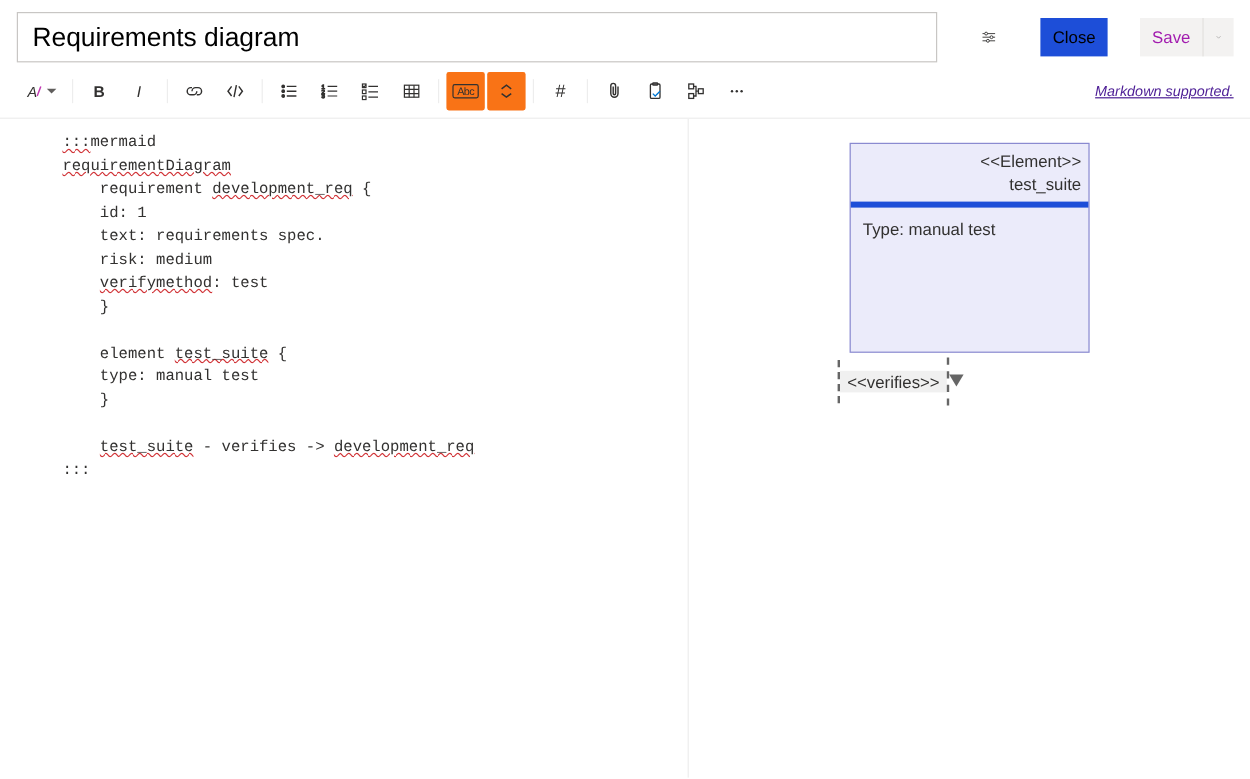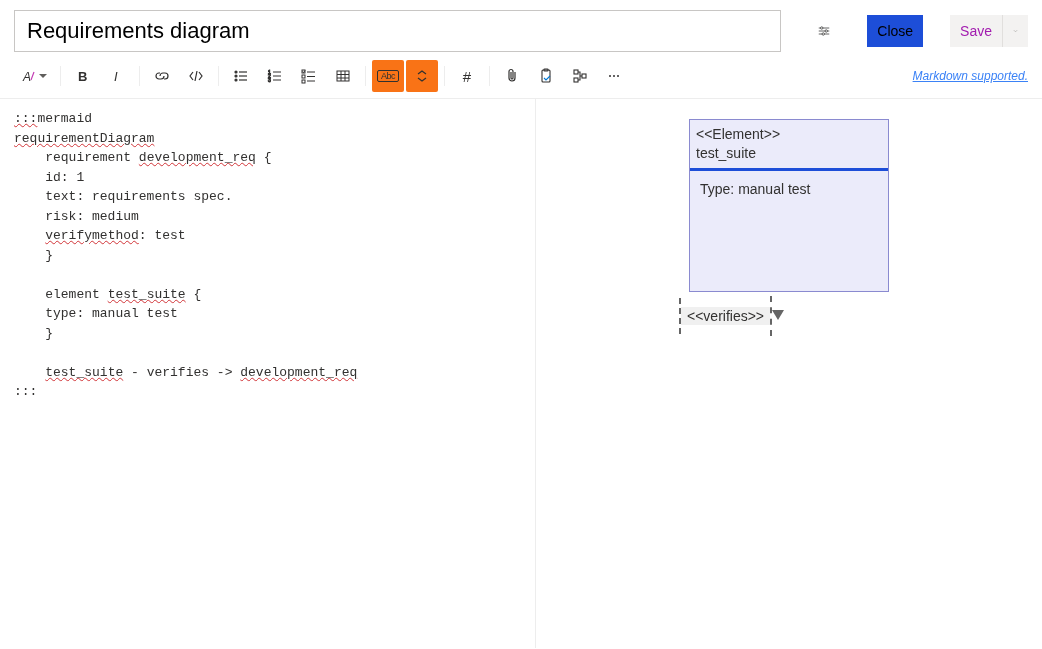--- a/index.html
+++ b/index.html
@@ -85,29 +85,30 @@
   .tbtn.split { width: 40px; }
   .sep {
     width: 1px; height: 20px;
     background: #ededed;
     margin: 0 4px;
   }
   .md-sup {
     position: absolute;
     right: 14px;
     font-size: 12px;
-    color: #3b82f6;
+    color: #4c1d95;
     font-style: italic;
     text-decoration: underline;
     cursor: pointer;
   }
 
   .main {
     display: flex;
     height: calc(649px - 100px);
+    margin-left: 38px;
   }
   .editor {
     width: 536px;
     padding: 10px 14px;
     font-family: Consolas, "Courier New", monospace;
     font-size: 13px;
     line-height: 1.5;
     border-right: 1px solid #ededed;
     white-space: pre;
   }
@@ -124,23 +125,23 @@
     top: 20px;
     width: 220px;
   }
   .node {
     border: 1px solid #8a8ad0;
     background: #ebebfa;
     width: 200px;
     margin: 0 auto;
   }
   .node-hdr {
-    text-align: left;
+    text-align: right;
     padding: 5px 6px;
-    border-bottom: 3px solid #1d4ed8;
+    border-bottom: 5px solid #1d4ed8;
     font-size: 14px;
     line-height: 1.35;
   }
   .node-body {
     padding: 8px 10px;
     font-size: 14px;
     line-height: 1.5;
     min-height: 120px;
   }
   .edge-wrap {

